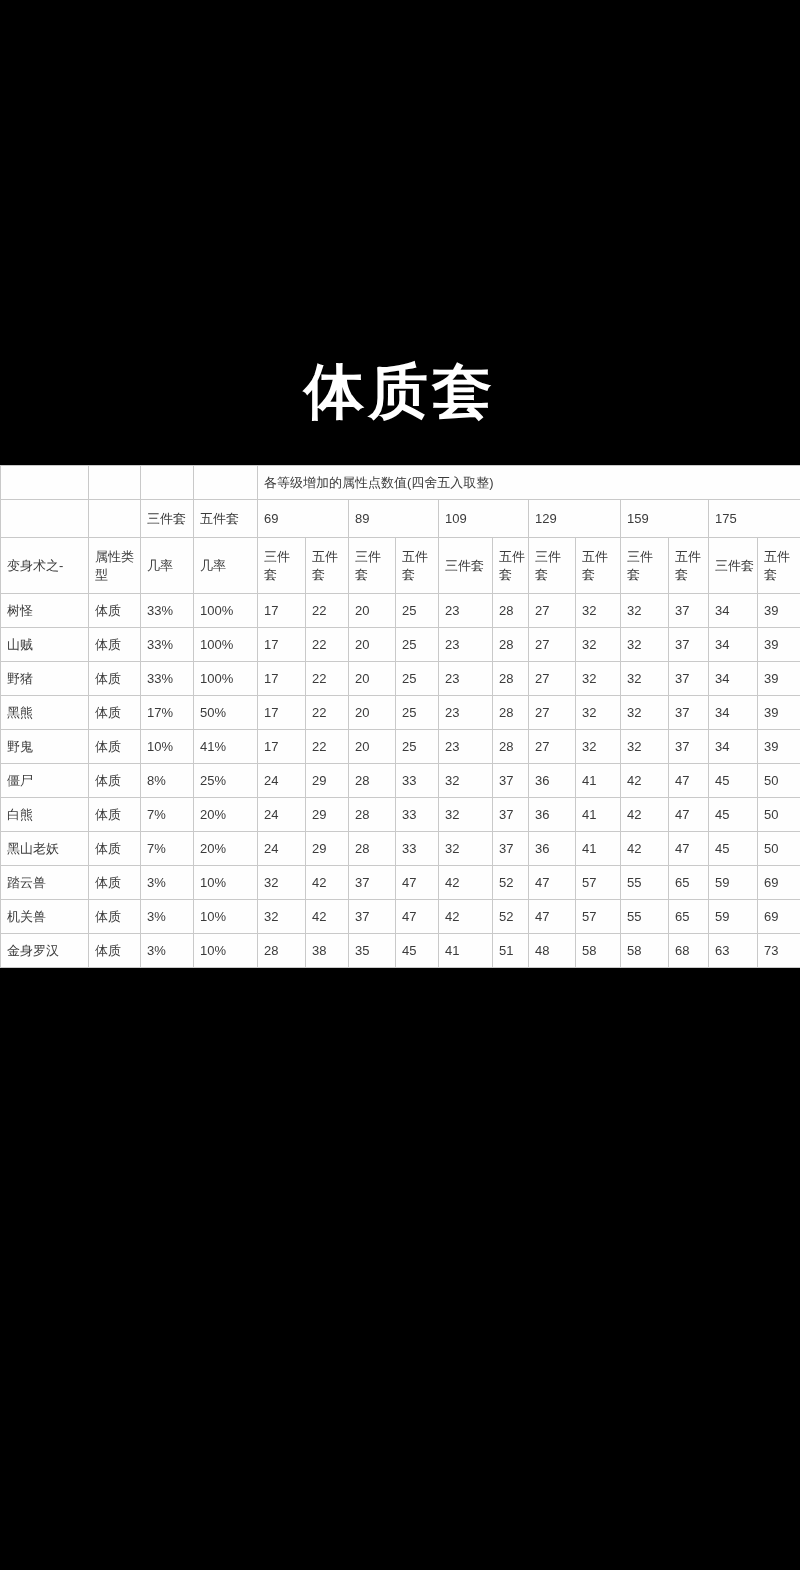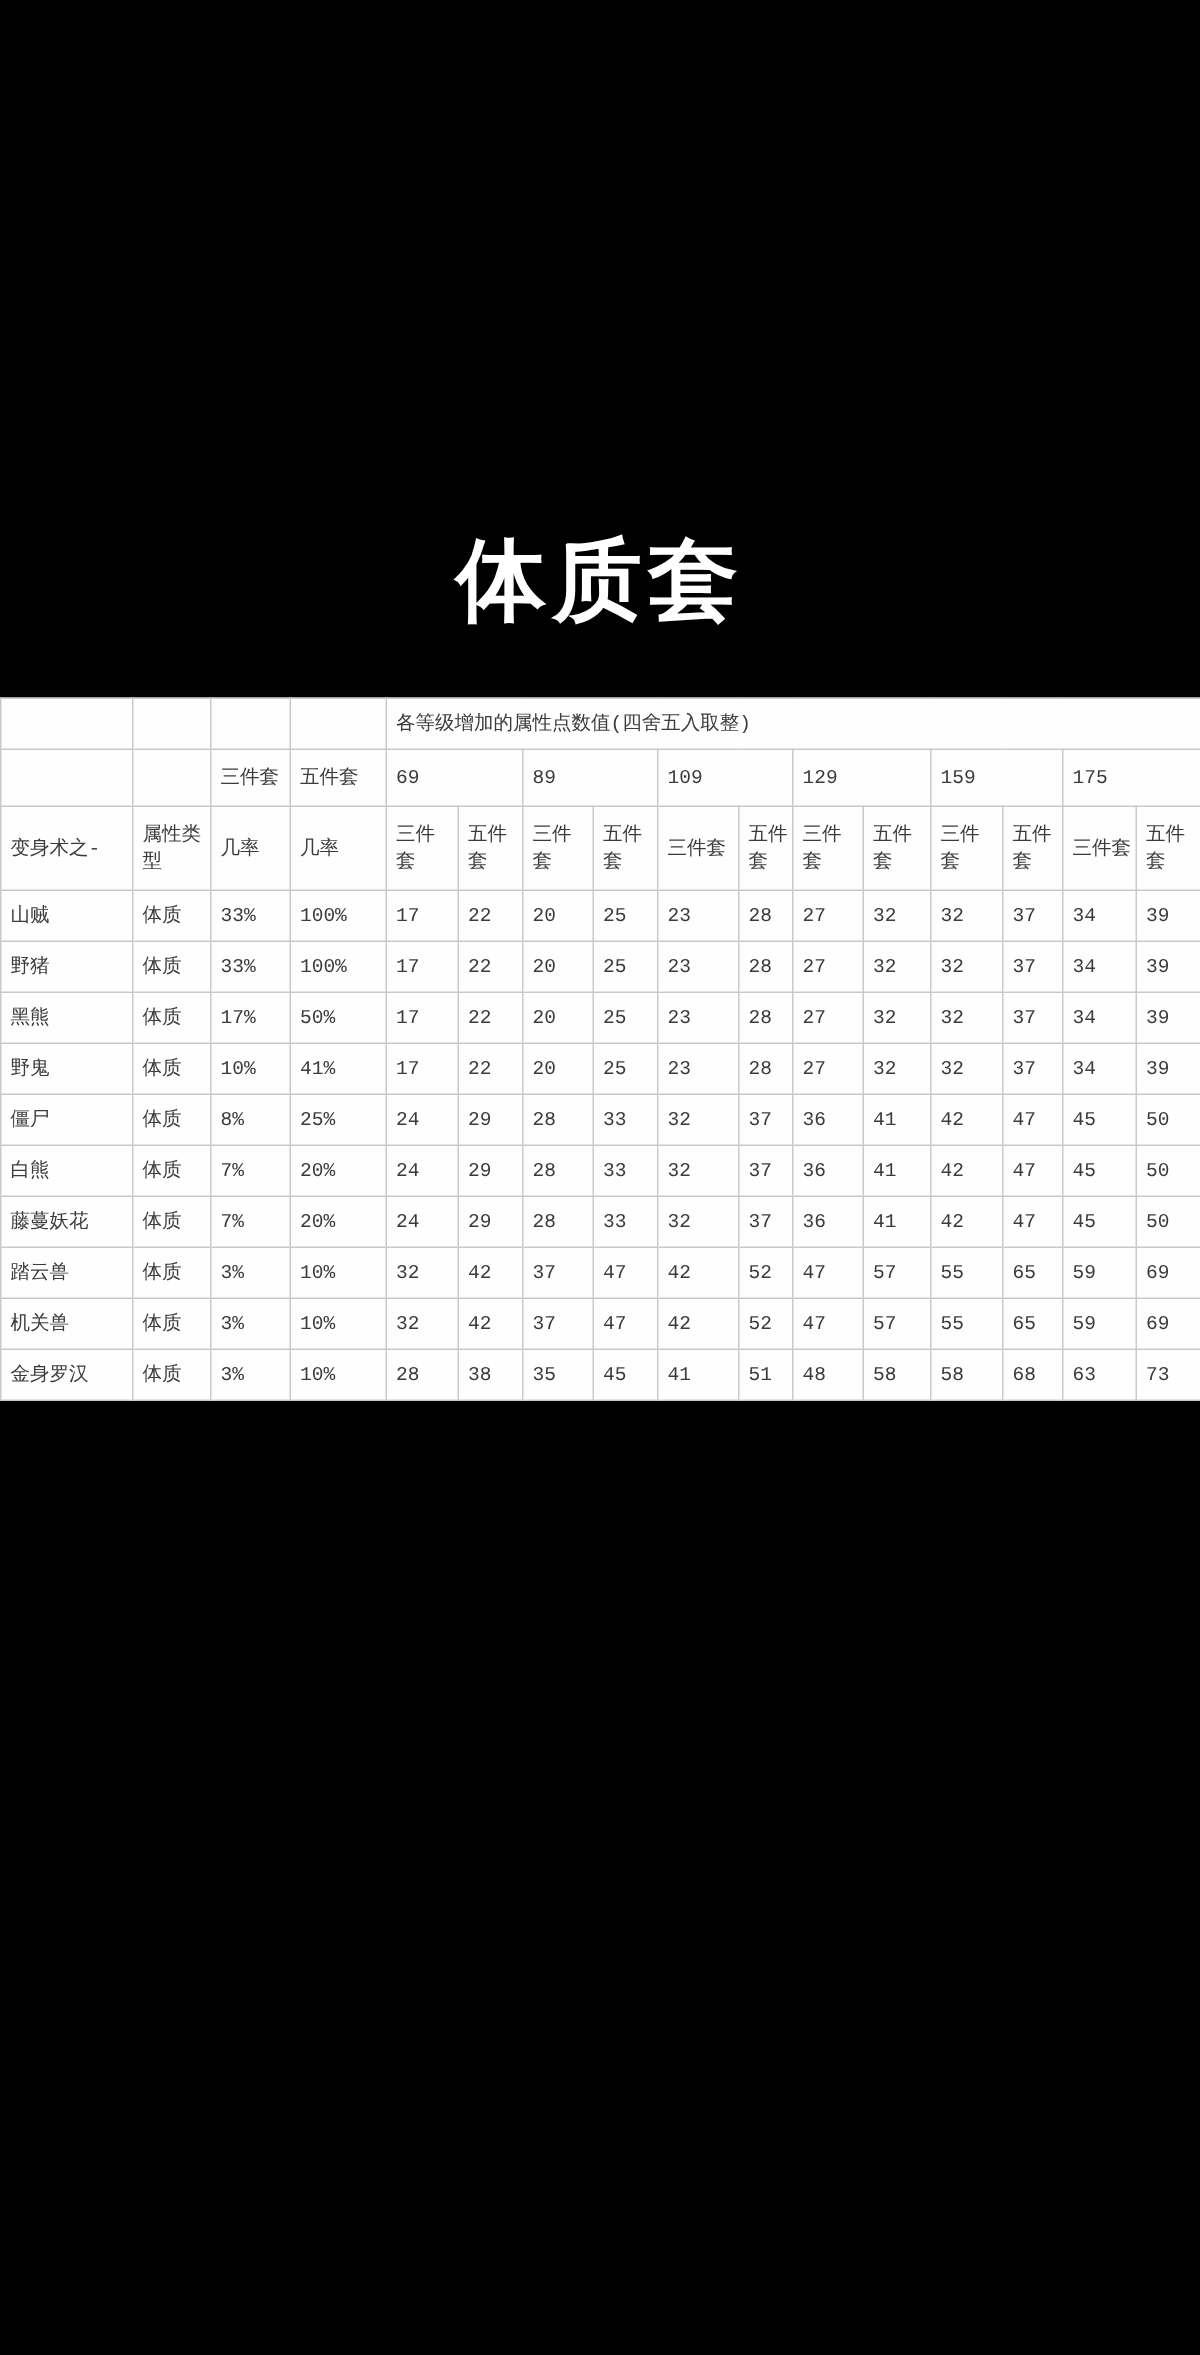--- a/index.html
+++ b/index.html
@@ -6,21 +6,21 @@
     margin: 0;
     padding: 0;
     background: #000;
   }
   .screen {
     position: relative;
     width: 800px;
     height: 1570px;
     background: #000;
     overflow: hidden;
-    font-family: Liberation Mono, monospace;
+    font-family: Liberation Sans, sans-serif;
     border-radius: 21px;
   }
   .title {
     position: absolute;
     top: 362px;
     left: 0;
     width: 100%;
     text-align: center;
     color: #ffffff;
     font-size: 60px;
@@ -117,20 +117,38 @@
           <td>三件套</td>
           <td>五件套</td>
           <td>三件套</td>
           <td>五件套</td>
           <td>三件套</td>
           <td>五件套</td>
         </tr>
       </tbody>
       <tbody class="body-rows">
           <tr>
+            <td>树怪</td>
+            <td>体质</td>
+            <td>33%</td>
+            <td>100%</td>
+            <td>17</td>
+            <td>22</td>
+            <td>20</td>
+            <td>25</td>
+            <td>23</td>
+            <td>28</td>
+            <td>27</td>
+            <td>32</td>
+            <td>32</td>
+            <td>37</td>
+            <td>34</td>
+            <td>39</td>
+          </tr>
+          <tr>
             <td>山贼</td>
             <td>体质</td>
             <td>33%</td>
             <td>100%</td>
             <td>17</td>
             <td>22</td>
             <td>20</td>
             <td>25</td>
             <td>23</td>
             <td>28</td>
@@ -225,21 +243,21 @@
             <td>32</td>
             <td>37</td>
             <td>36</td>
             <td>41</td>
             <td>42</td>
             <td>47</td>
             <td>45</td>
             <td>50</td>
           </tr>
           <tr>
-            <td>藤蔓妖花</td>
+            <td>黑山老妖</td>
             <td>体质</td>
             <td>7%</td>
             <td>20%</td>
             <td>24</td>
             <td>29</td>
             <td>28</td>
             <td>33</td>
             <td>32</td>
             <td>37</td>
             <td>36</td>

